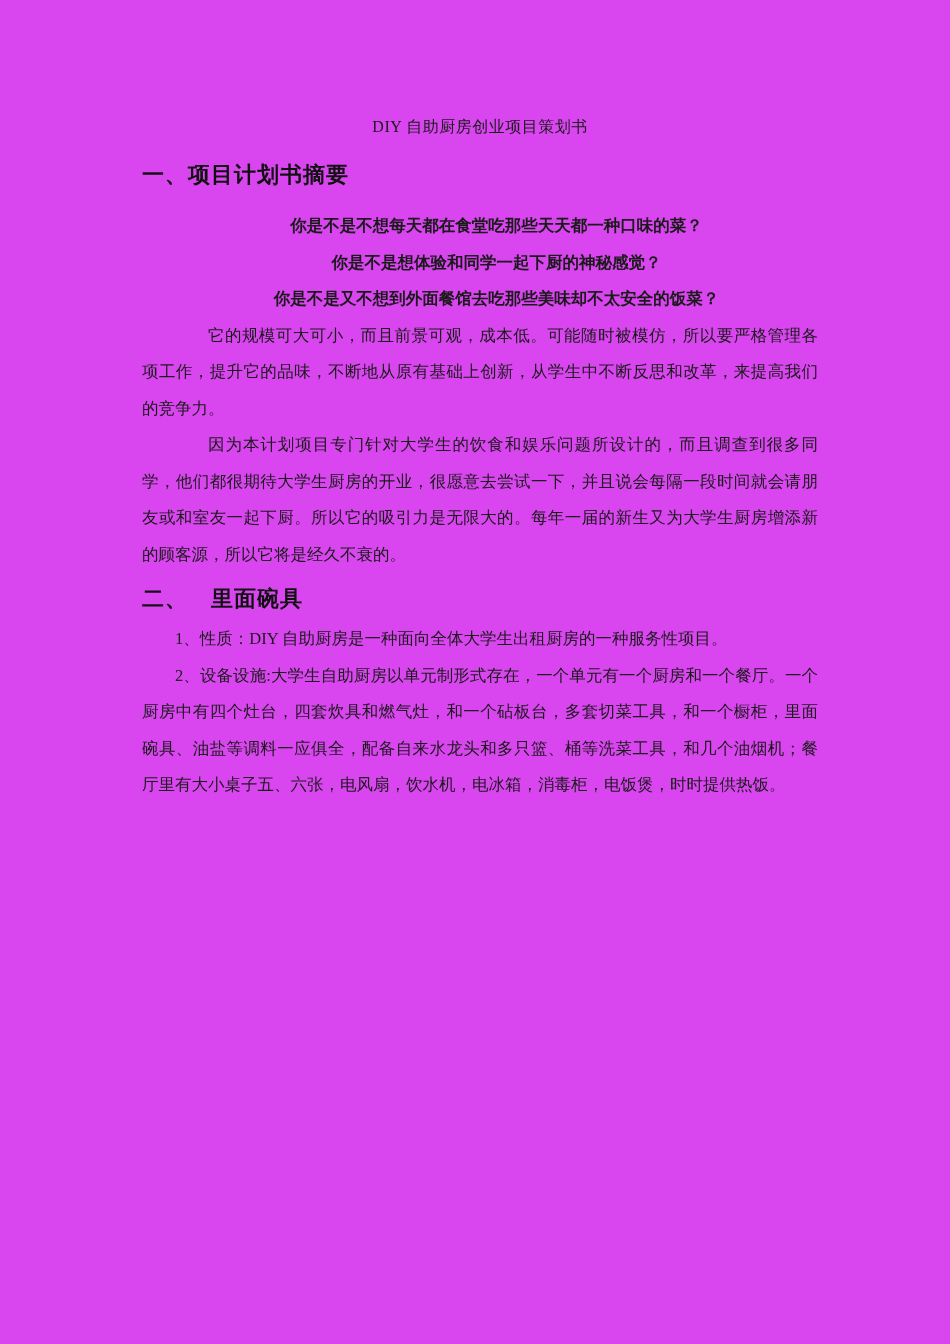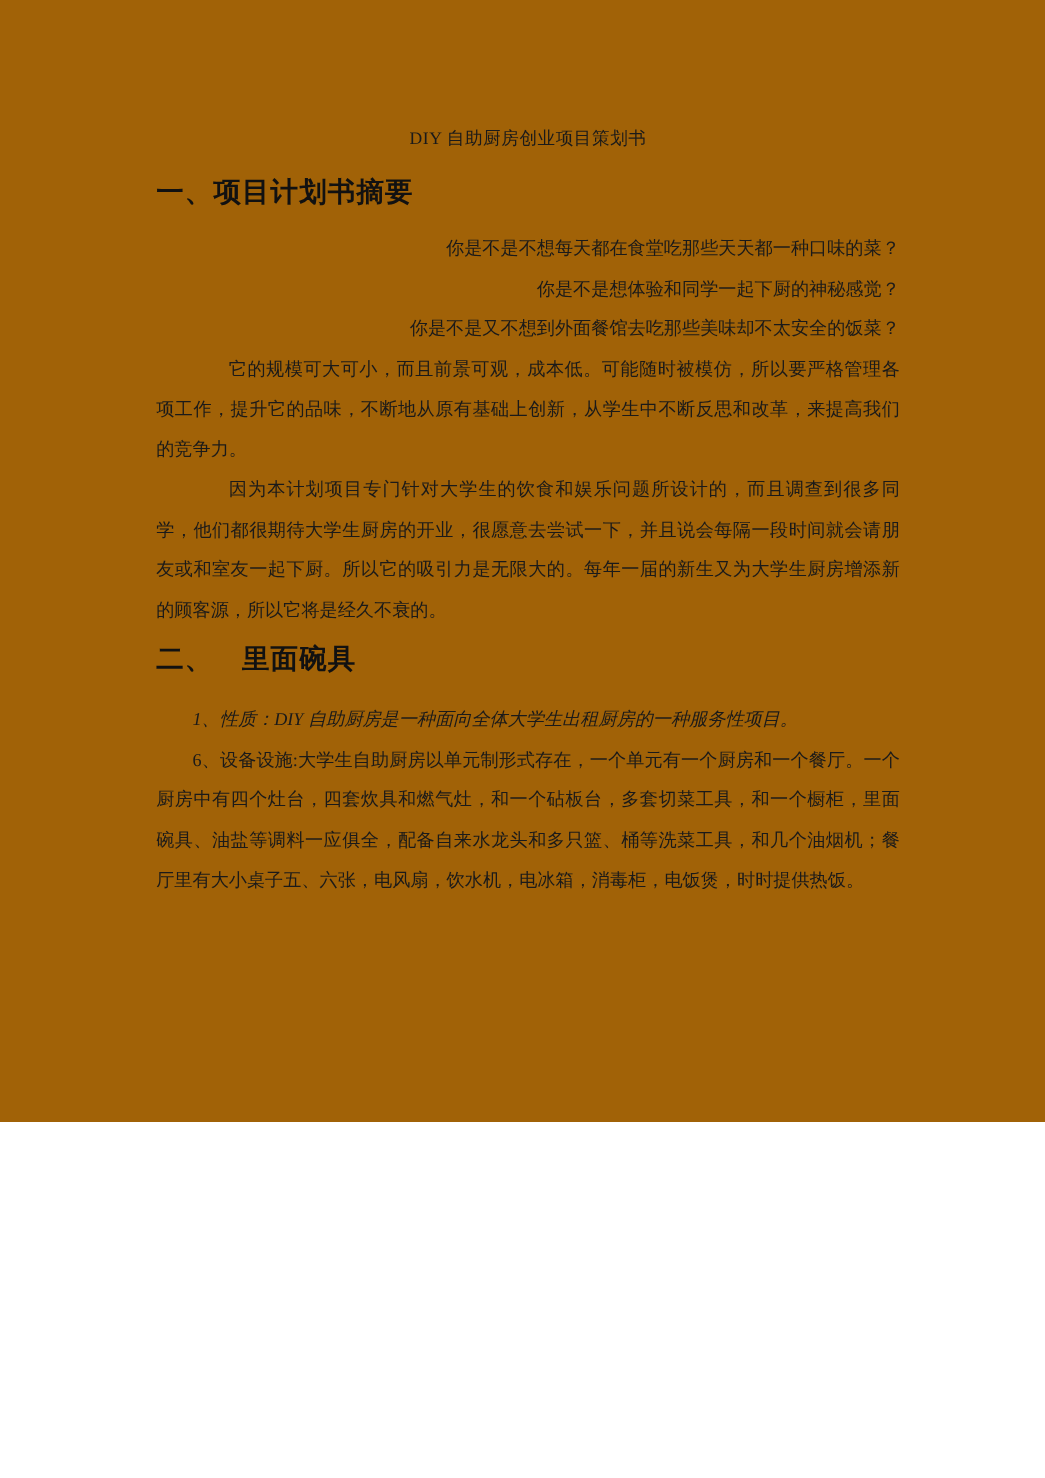--- a/index.html
+++ b/index.html
@@ -3,63 +3,63 @@
 <meta charset="utf-8">
 <style>
   * { margin: 0; padding: 0; box-sizing: border-box; }
   html, body {
     background: #ffffff;
     font-family: "Liberation Serif", "DejaVu Serif", serif;
   }
   .page {
     position: relative;
     width: 950px;
-    height: 1020px;
+    height: 1344px;
     margin: 0 auto;
-    background: #a16207;
+    background: #d946ef;
     color: #1a1a1a;
     overflow: hidden;
   }
   .content {
     padding: 0 132px 0 142px; 
   }
   .doc-title {
     margin-top: 109px;
     font-size: 16px;
     line-height: 36px;
     text-align: center;
     font-weight: 400;
     letter-spacing: 0.5px;
   }
   .heading {
     font-family: "Liberation Sans", "DejaVu Sans", sans-serif;
     font-weight: 700;
     color: #111111;
-    font-size: 25px;
+    font-size: 22px;
   }
   .h-sec1 {
     margin-top: 9px;
     line-height: 42px;
     letter-spacing: 1px;
   }
   .h-sec2 {
     margin-top: 4px;
     line-height: 44px;
     letter-spacing: 1px;
   }
   .body-text {
     font-size: 16.5px;
     line-height: 36.5px;
     text-align: justify;
   }
-  .question { text-align: right; }
+  .question { text-align: center; font-weight: bold; }
   .q-first { margin-top: 12px; }
   .indent-2 { text-indent: 33px; }
   .indent-4 { text-indent: 66px; }
-  .item-first { margin-top: 15px; font-style: italic; }
+  .item-first { margin-top: 0; }
 </style>
 </head>
 <body>
 
 <div class="page">
   <div class="content">
 
     <div class="doc-title">DIY 自助厨房创业项目策划书</div>
 
     <h1 class="heading h-sec1">一、项目计划书摘要</h1>
@@ -67,16 +67,16 @@
     <p class="body-text question indent-2 q-first">你是不是不想每天都在食堂吃那些天天都一种口味的菜？</p>
     <p class="body-text question indent-2">你是不是想体验和同学一起下厨的神秘感觉？</p>
     <p class="body-text question indent-2">你是不是又不想到外面餐馆去吃那些美味却不太安全的饭菜？</p>
 
     <p class="body-text indent-4">它的规模可大可小，而且前景可观，成本低。可能随时被模仿，所以要严格管理各项工作，提升它的品味，不断地从原有基础上创新，从学生中不断反思和改革，来提高我们的竞争力。</p>
     <p class="body-text indent-4">因为本计划项目专门针对大学生的饮食和娱乐问题所设计的，而且调查到很多同学，他们都很期待大学生厨房的开业，很愿意去尝试一下，并且说会每隔一段时间就会请朋友或和室友一起下厨。所以它的吸引力是无限大的。每年一届的新生又为大学生厨房增添新的顾客源，所以它将是经久不衰的。</p>
 
     <h1 class="heading h-sec2">二、　里面碗具</h1>
 
     <p class="body-text indent-2 item-first">1、性质：DIY 自助厨房是一种面向全体大学生出租厨房的一种服务性项目。</p>
-    <p class="body-text indent-2">6、设备设施:大学生自助厨房以单元制形式存在，一个单元有一个厨房和一个餐厅。一个厨房中有四个灶台，四套炊具和燃气灶，和一个砧板台，多套切菜工具，和一个橱柜，里面碗具、油盐等调料一应俱全，配备自来水龙头和多只篮、桶等洗菜工具，和几个油烟机；餐厅里有大小桌子五、六张，电风扇，饮水机，电冰箱，消毒柜，电饭煲，时时提供热饭。</p>
+    <p class="body-text indent-2">2、设备设施:大学生自助厨房以单元制形式存在，一个单元有一个厨房和一个餐厅。一个厨房中有四个灶台，四套炊具和燃气灶，和一个砧板台，多套切菜工具，和一个橱柜，里面碗具、油盐等调料一应俱全，配备自来水龙头和多只篮、桶等洗菜工具，和几个油烟机；餐厅里有大小桌子五、六张，电风扇，饮水机，电冰箱，消毒柜，电饭煲，时时提供热饭。</p>
 
   </div>
 </div>
 
 </body></html>

